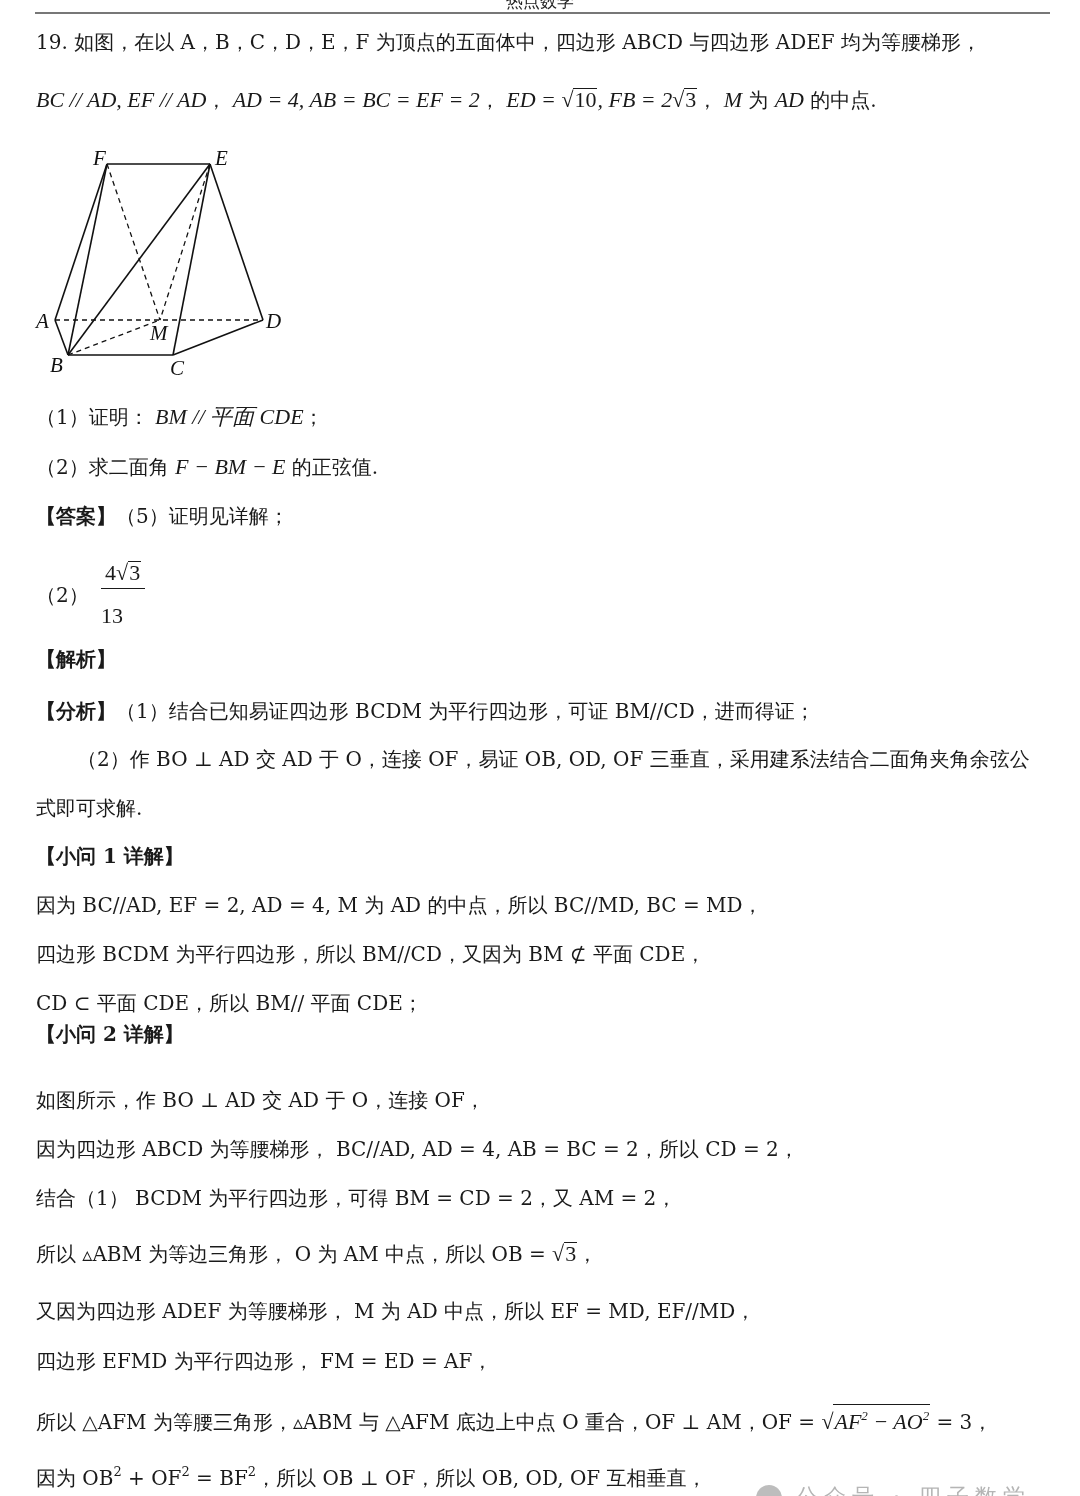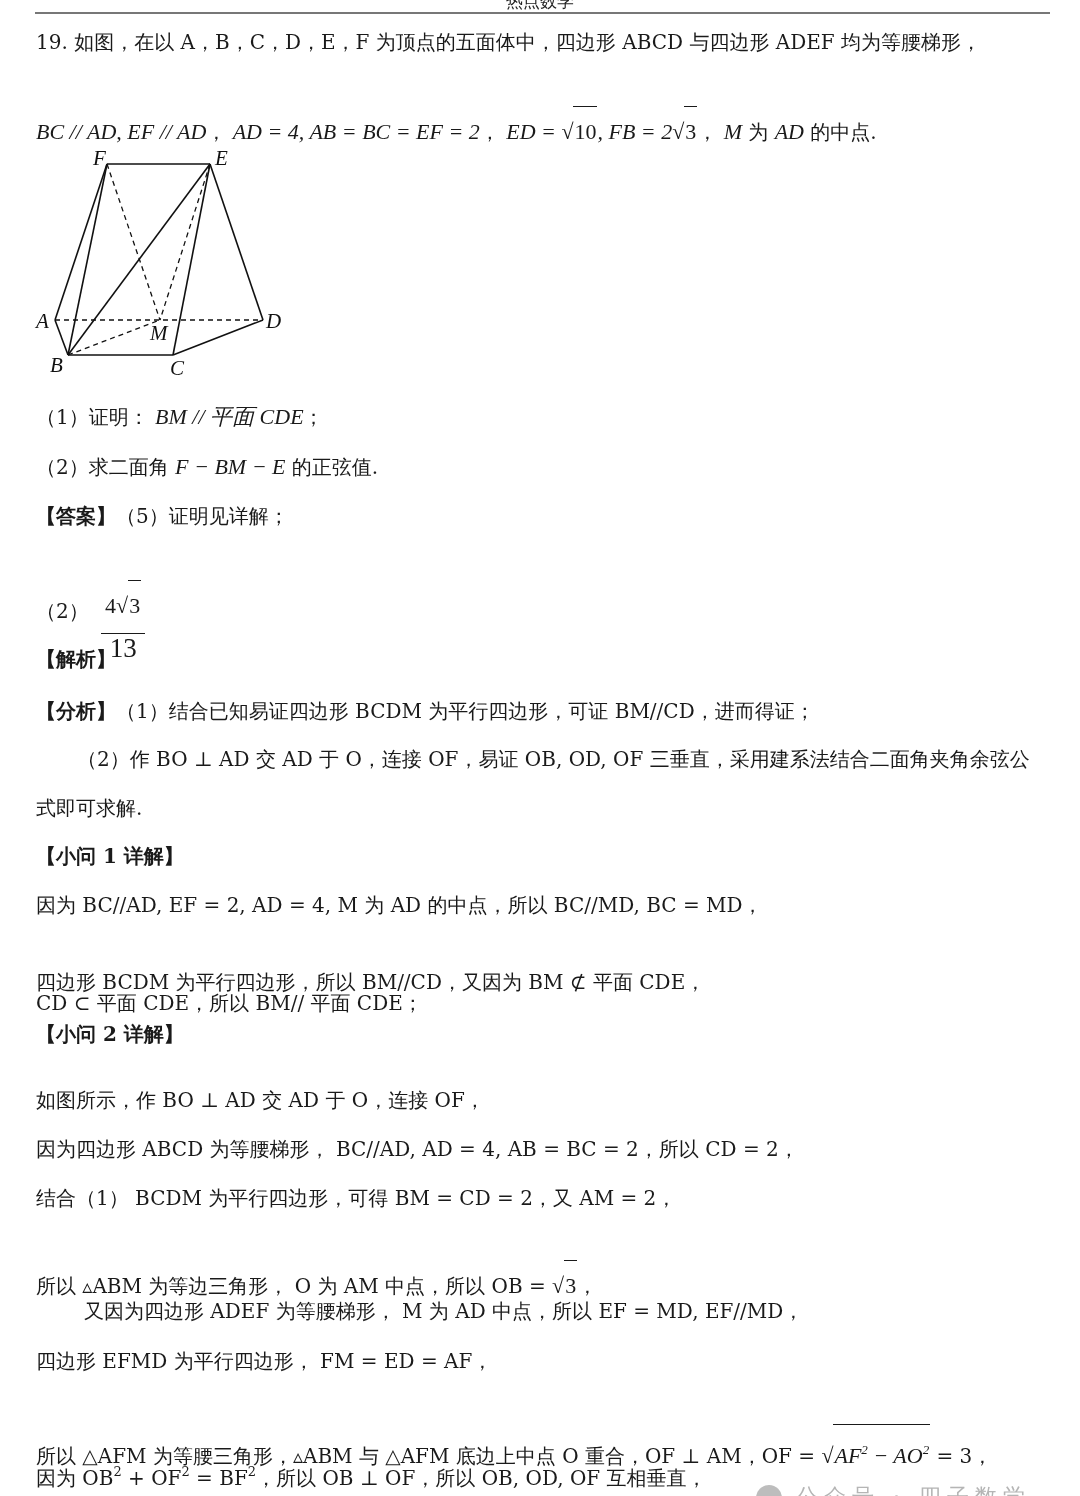--- a/index.html
+++ b/index.html
@@ -14,24 +14,24 @@
   }
   .header-rule {
     position: absolute; left: 35px; width: 1015px; top: 12px; height: 2px; background: #777;
   }
   .line {
     position: absolute; left: 36px; white-space: nowrap;
     font-size: 20px; line-height: 28px;
   }
   .m { font-family: "Liberation Serif", serif; font-style: italic; font-size: 22px; }
   .mn { font-family: "Liberation Serif", serif; font-size: 22px; }
-  .sqrt { display: inline-block; border-top: 1.5px solid #1a1a1a; padding: 14px 1px; line-height: 22px; margin-top: 20px; }
-  .frac { display: inline-block; vertical-align: middle; text-align: center; margin-left: 6px; }
+  .sqrt { display: inline-block; border-top: 1.5px solid #1a1a1a; padding: 0 1px; line-height: 22px; }
+  .frac { display: inline-block; vertical-align: middle; text-align: left; margin-left: 6px; }
   .frac .num { display: block; border-bottom: 1.5px solid #1a1a1a; padding: 0 4px 2px; font-family: "Liberation Serif", serif; font-size: 22px; line-height: 26px; }
-  .frac .den { display: block; font-family: "Liberation Serif", serif; font-size: 27px; line-height: 28px; }
+  .frac .den { display: block; font-family: "Liberation Serif", serif; font-size: 22px; line-height: 28px; margin-top: 13px; }
   .bracket { font-weight: bold; }
   sup { font-size: 13px; vertical-align: 9px; }
   .figure { position: absolute; left: 30px; top: 140px; width: 270px; height: 250px; }
   .watermark {
     position: absolute; left: 756px; top: 1482px; font-size: 22px; color: #b5b5b5;
     font-family: "DejaVu Sans", sans-serif; white-space: nowrap; letter-spacing: 6px;
   }
   .watermark .dot {
     display: inline-block; width: 26px; height: 26px; border-radius: 50%; background: #bdbdbd;
     vertical-align: middle; margin-right: 14px;
@@ -106,33 +106,33 @@
 <div class="line" style="top:697px;">
   <span class="bracket">【分析】</span><span>（1）结合已知易证四边形 BCDM 为平行四边形，可证 BM//CD，进而得证；</span>
 </div>
 <div class="line" style="top:745px;margin-left:41px;">（2）作 BO ⊥ AD 交 AD 于 O，连接 OF，易证 OB, OD, OF 三垂直，采用建系法结合二面角夹角余弦公</div>
 <div class="line" style="top:794px;">式即可求解.</div>
 
 <div class="line" style="top:842px;">
   <span class="bracket">【小问 1 详解】</span>
 </div>
 <div class="line" style="top:891px;">因为 BC//AD, EF = 2, AD = 4, M 为 AD 的中点，所以 BC//MD, BC = MD，</div>
-<div class="line" style="top:968px;">四边形 BCDM 为平行四边形，所以 BM//CD，又因为 BM ⊄ 平面 CDE，</div>
+<div class="line" style="top:940px;">四边形 BCDM 为平行四边形，所以 BM//CD，又因为 BM ⊄ 平面 CDE，</div>
 <div class="line" style="top:989px;">CD ⊂ 平面 CDE，所以 BM// 平面 CDE；</div>
 
 <div class="line" style="top:1020px;text-align:right;">
   <span class="bracket">【小问 2 详解】</span>
 </div>
 <div class="line" style="top:1086px;">如图所示，作 BO ⊥ AD 交 AD 于 O，连接 OF，</div>
 <div class="line" style="top:1135px;">因为四边形 ABCD 为等腰梯形， BC//AD, AD = 4, AB = BC = 2，所以 CD = 2，</div>
 <div class="line" style="top:1184px;">结合（1） BCDM 为平行四边形，可得 BM = CD = 2，又 AM = 2，</div>
 <div class="line" style="top:1240px;">
   <span>所以 ▵ABM 为等边三角形， O 为 AM 中点，所以 OB = </span><span class="mn">√</span><span class="sqrt mn">3</span><span>，</span>
 </div>
-<div class="line" style="top:1297px;margin-left:48px;">又因为四边形 ADEF 为等腰梯形， M 为 AD 中点，所以 EF = MD, EF//MD，</div>
+<div class="line" style="top:1297px;">又因为四边形 ADEF 为等腰梯形， M 为 AD 中点，所以 EF = MD, EF//MD，</div>
 <div class="line" style="top:1347px;">四边形 EFMD 为平行四边形， FM = ED = AF，</div>
 <div class="line" style="top:1404px;">
   <span>所以 △AFM 为等腰三角形，▵ABM 与 △AFM 底边上中点 O 重合，OF ⊥ AM，OF = </span><span class="mn">√</span><span class="sqrt m"><span>AF</span><sup>2</sup><span> − AO</span><sup>2</sup></span><span> = 3，</span>
 </div>
 <div class="line" style="top:1458px;">
   <span>因为 OB</span><sup>2</sup><span> + OF</span><sup>2</sup><span> = BF</span><sup>2</sup><span>，所以 OB ⊥ OF，所以 OB, OD, OF 互相垂直，</span>
 </div>
 
 <div class="watermark">
   <span class="dot"></span><span>公众号 · 四子数学</span>

